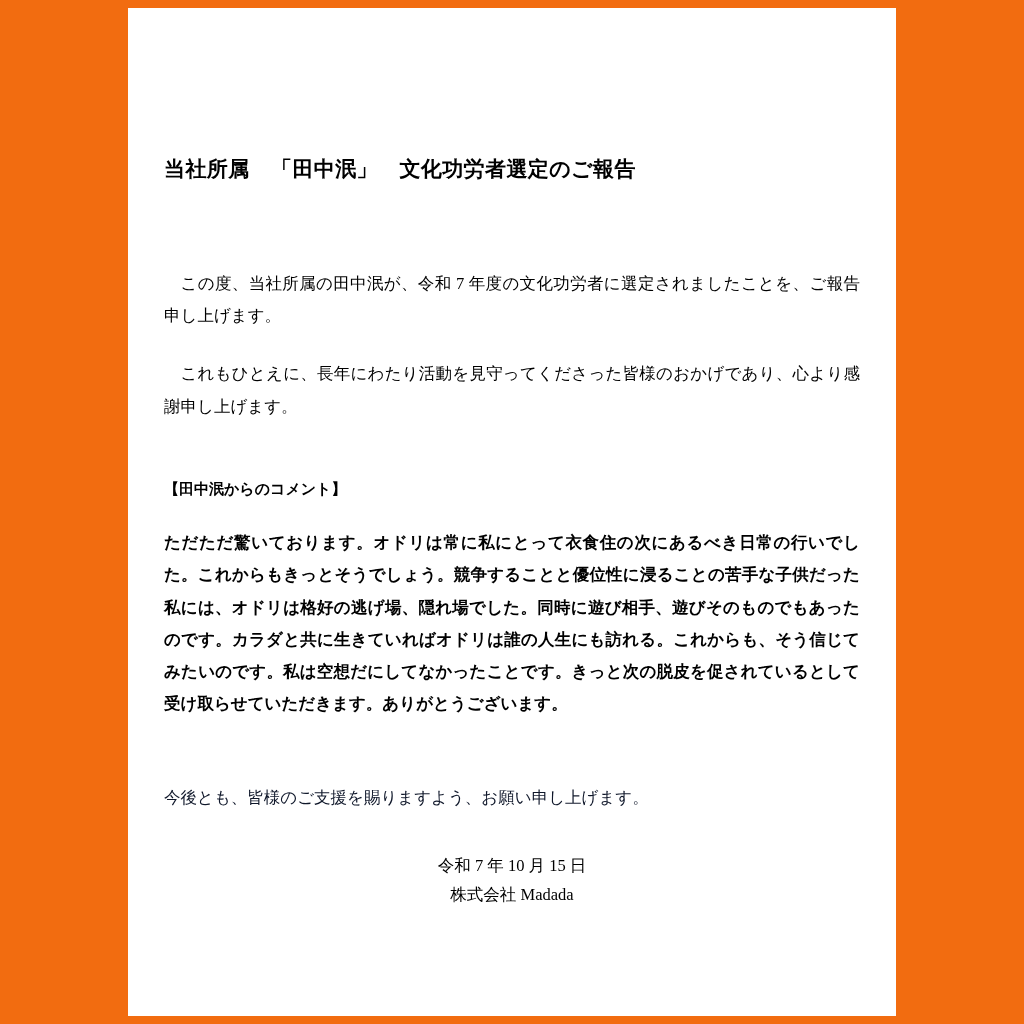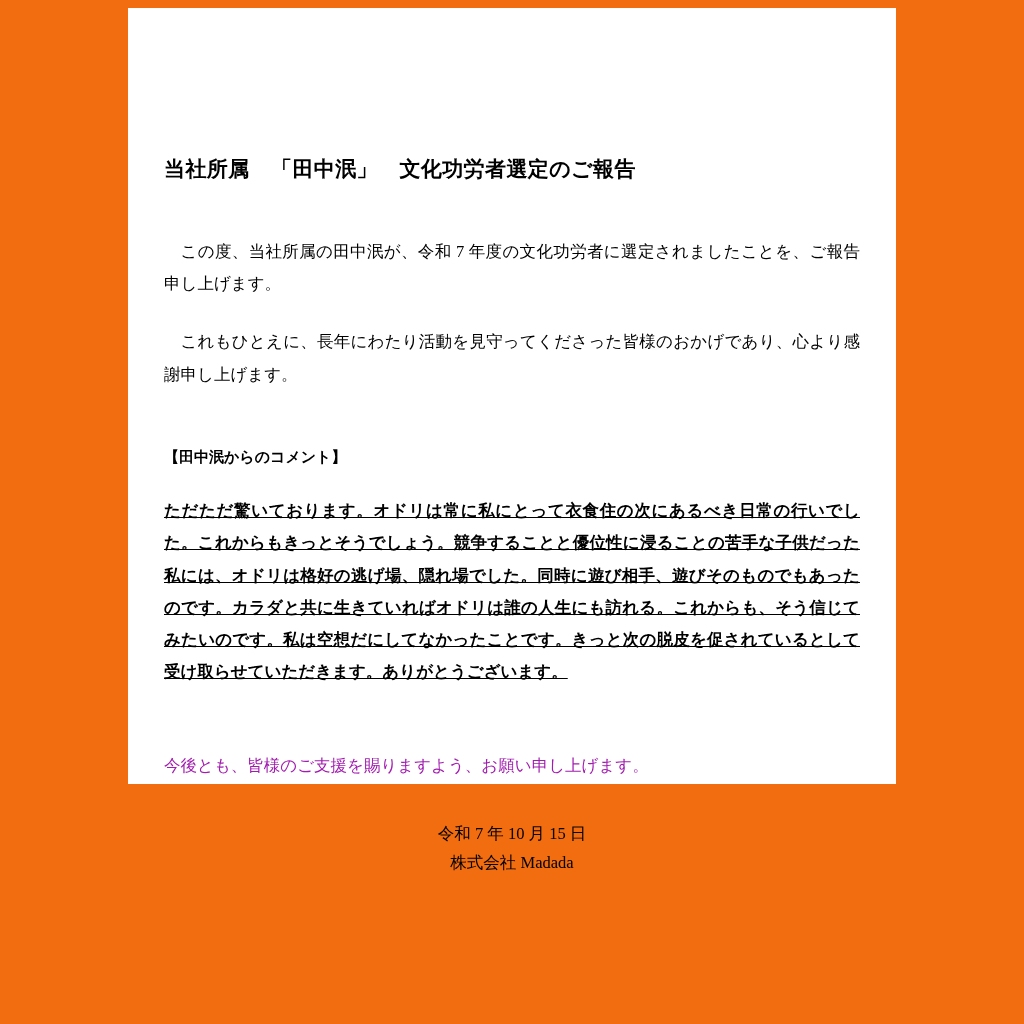--- a/index.html
+++ b/index.html
@@ -11,21 +11,21 @@
     height: 1024px;
     background: #F26C10;
     font-family: "Liberation Serif", "DejaVu Serif", serif;
     overflow: hidden;
   }
   .page-frame {
     position: absolute;
     left: 128px;
     top: 8px;
     width: 768px;
-    height: 776px;
+    height: 1008px;
     background: #FFFFFF;
     box-sizing: border-box;
   }
   .page-inner {
     position: absolute;
     left: 36px;
     top: 0;
     right: 36px;
     bottom: 0;
   }
@@ -35,21 +35,21 @@
     left: 0;
     right: 0;
     font-size: 21px;
     font-weight: bold;
     letter-spacing: 0.4px;
     color: #000;
     line-height: 1.5;
   }
   .body-block {
     position: absolute;
-    top: 228px;
+    top: 260px;
     left: 0;
     right: 0;
   }
   p.para {
     margin: 0 0 26px 0;
     font-size: 16.5px;
     line-height: 1.95;
     color: #000;
     text-align: justify;
     text-indent: 1em;
@@ -61,27 +61,26 @@
     line-height: 1.9;
     color: #000;
   }
   .comment-body {
     margin: 0;
     font-size: 16.5px;
     font-weight: bold;
     line-height: 1.95;
     color: #000;
     text-align: justify;
-    text-decoration: underline;
   }
   .closing {
     margin: 62px 0 0 0;
     font-size: 16.5px;
     line-height: 1.95;
-    color: #a21caf;
+    color: #0f172a;
   }
   .signature {
     margin: 38px 0 0 0;
     font-size: 16.5px;
     line-height: 1.75;
     color: #000;
   }
   .sig-line {
     display: block;
     text-align: center;

